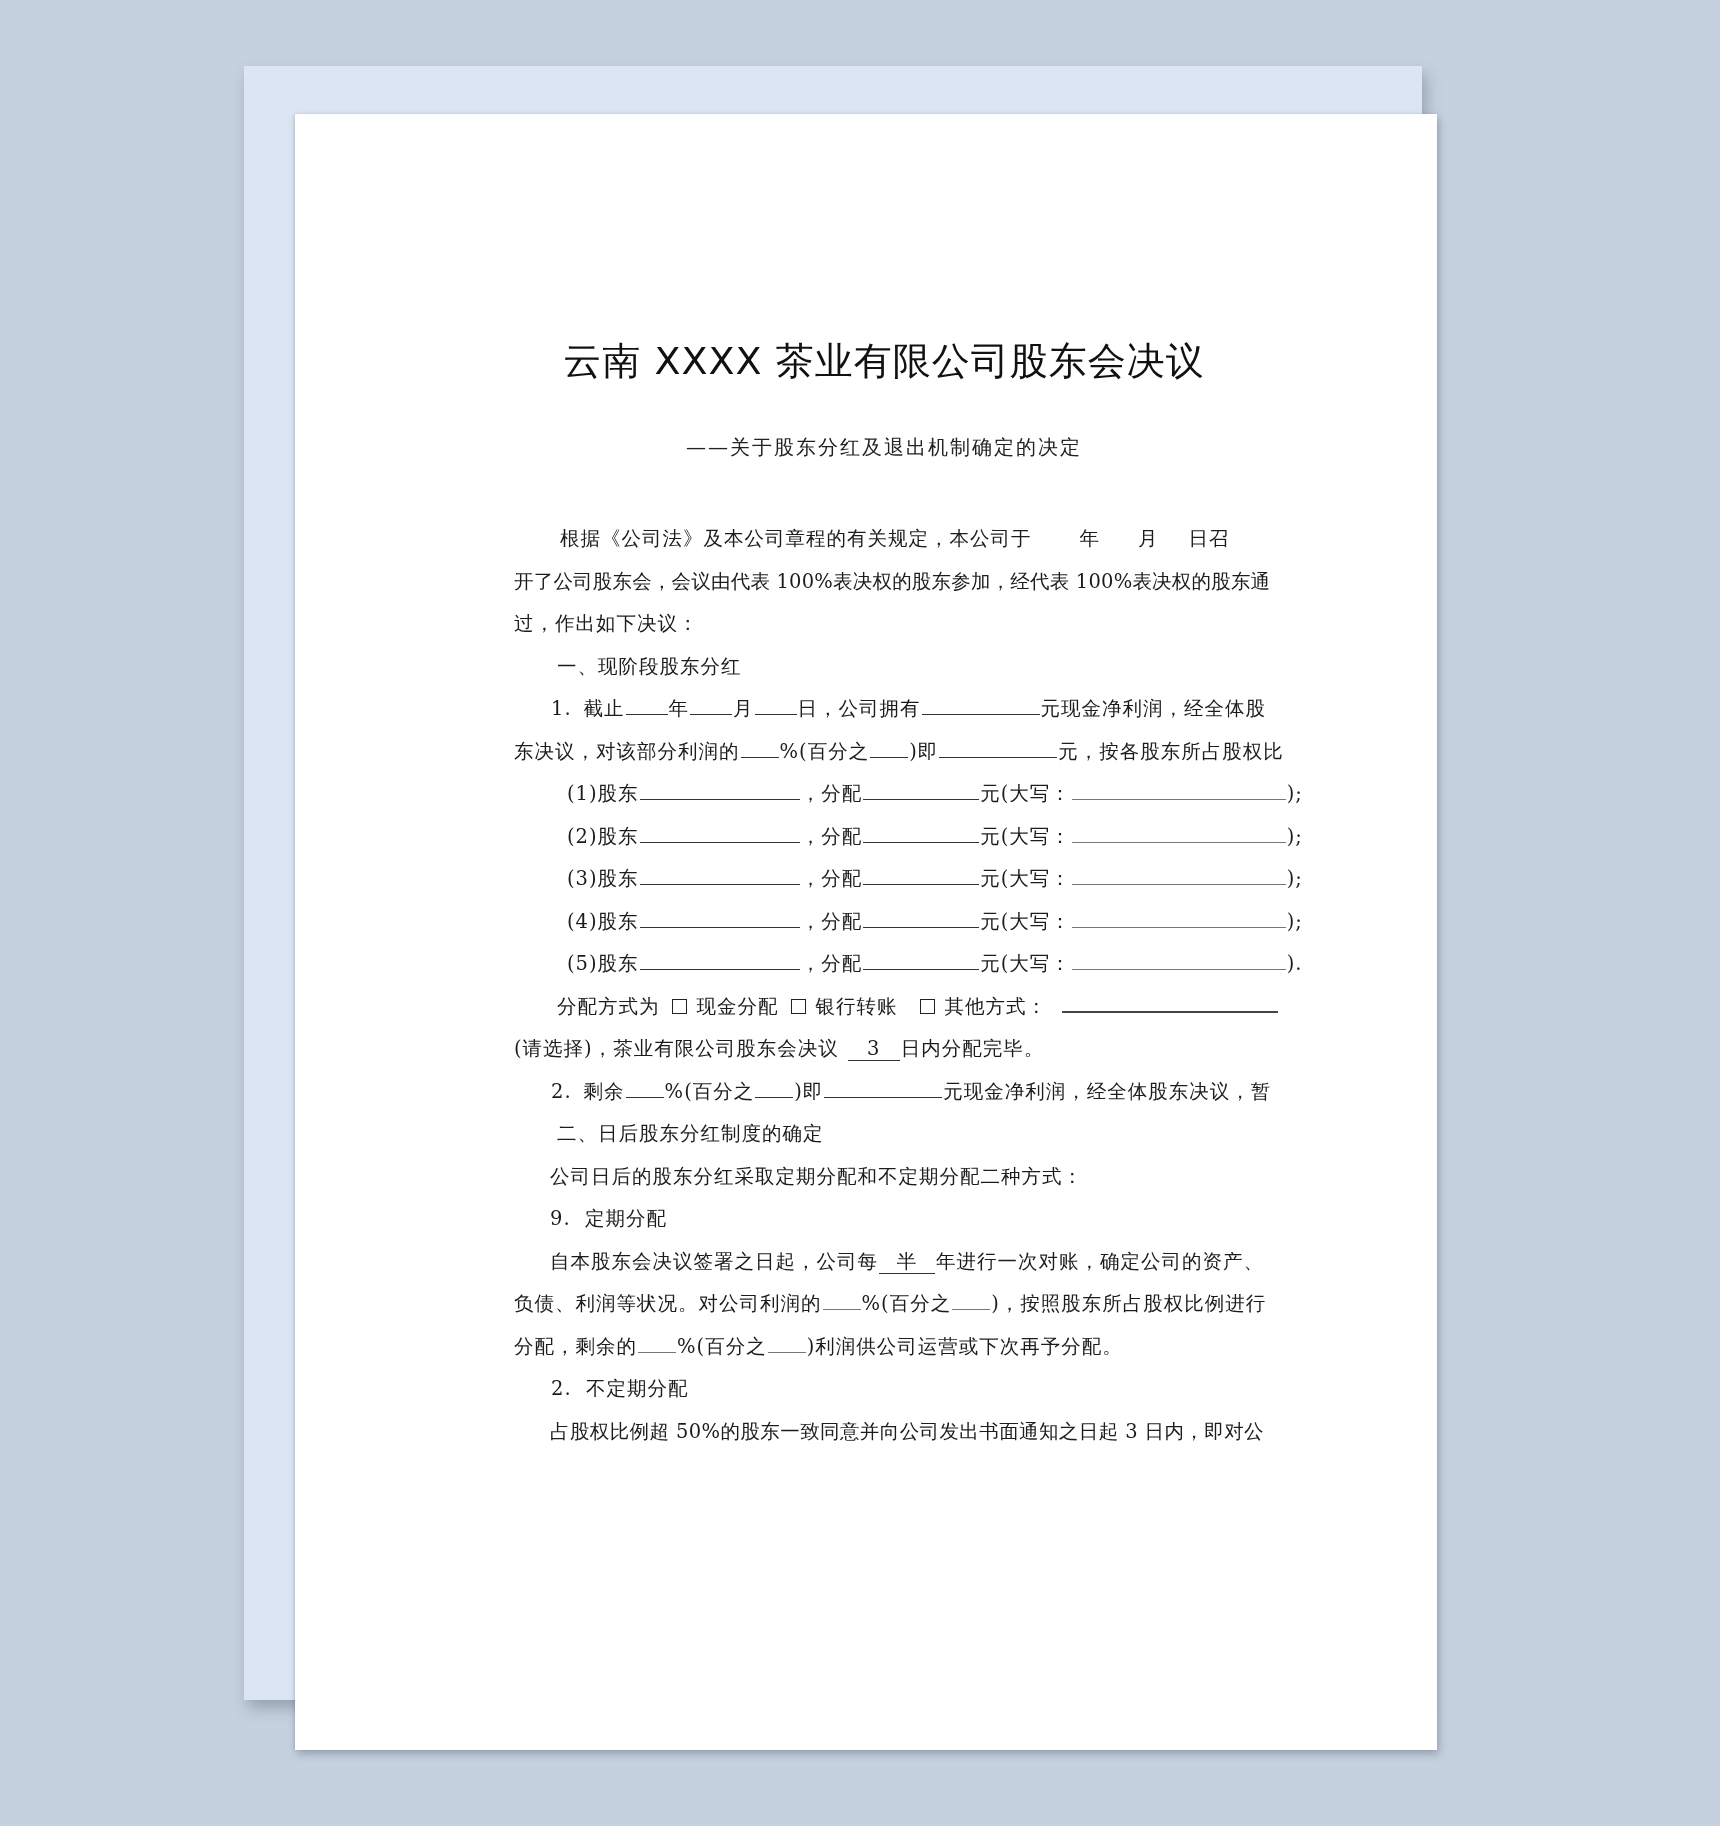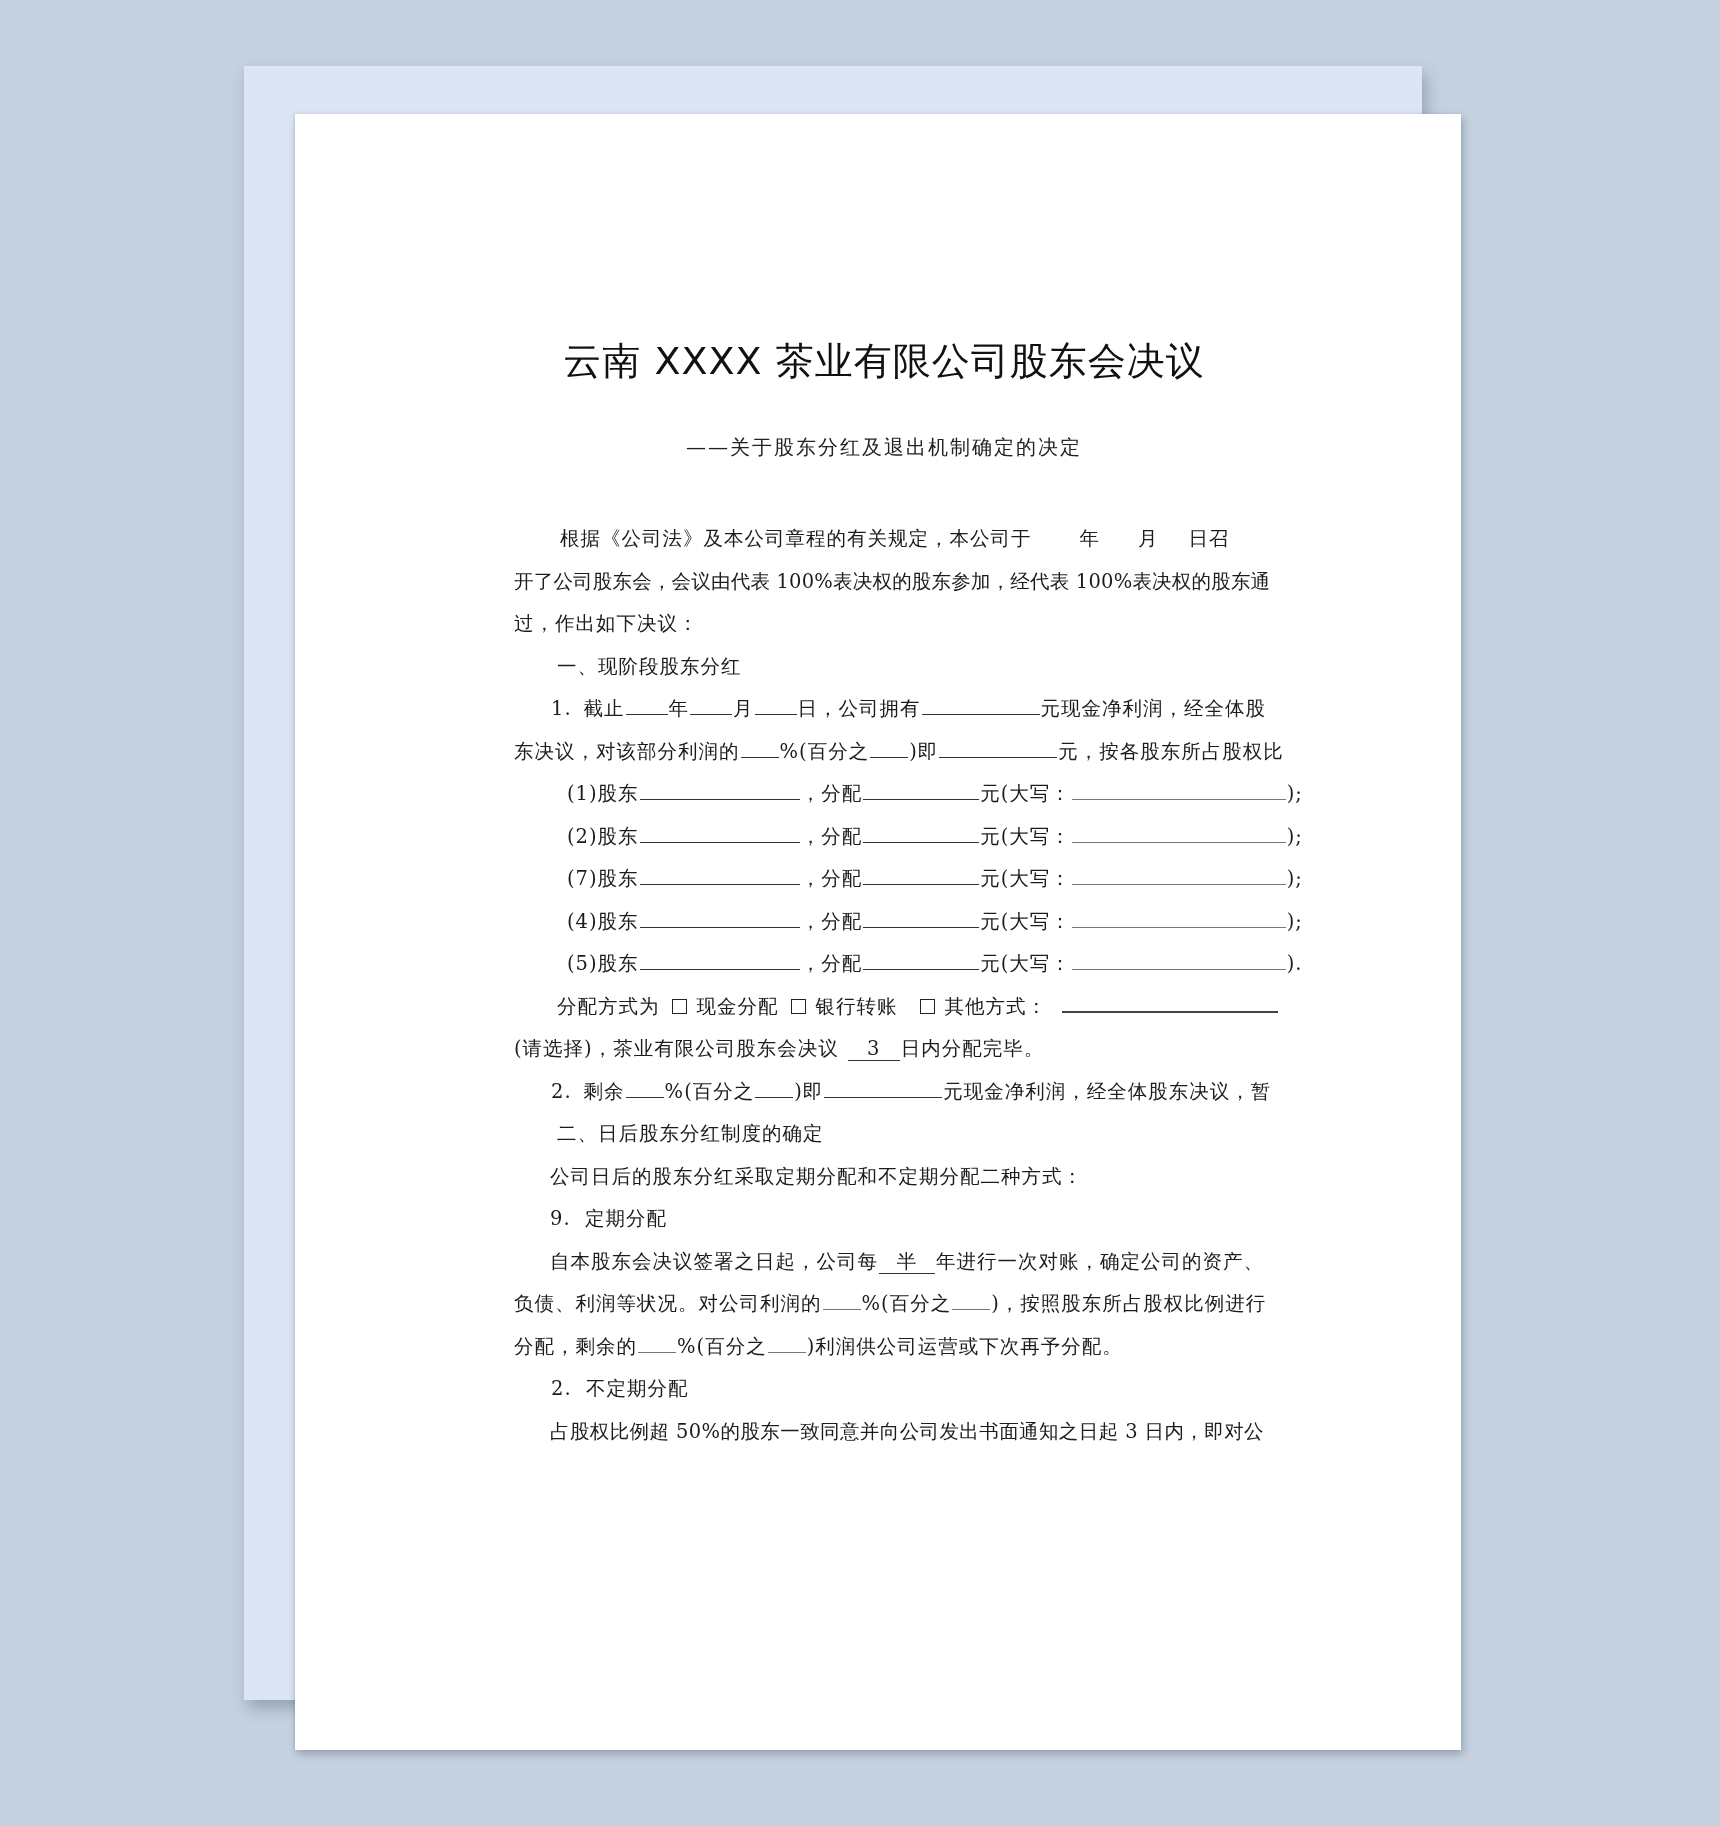--- a/index.html
+++ b/index.html
@@ -17,21 +17,20 @@
       width: 1178px; height: 1634px;
       background: #dbe5f3;
       box-shadow: 4px 8px 14px rgba(60, 75, 95, 0.35);
     }
     .front-page {
       position: absolute;
       left: 295px; top: 114px;
       width: 1142px; height: 1636px;
       background: #ffffff;
       box-shadow: 2px 4px 8px rgba(60, 75, 95, 0.35), -1px 0 2px rgba(60,75,95,0.12);
-      padding-left: 24px;
     }
     .doc-title {
       position: absolute;
       left: 0; top: 222px;
       width: 1178px;
       text-align: center;
       font-family: "DejaVu Sans", "Liberation Sans", sans-serif;
       font-size: 38px;
       letter-spacing: 1px;
       color: #111;
@@ -155,21 +154,21 @@
     <div class="line indent-s">
       <span>(2)股东</span>
       <span class="blank" style="width:160px"></span>
       <span>，分配</span>
       <span class="blank" style="width:116px"></span>
       <span>元(大写：</span>
       <span class="blank thin" style="width:214px"></span>
       <span>);</span>
     </div>
     <div class="line indent-s">
-      <span>(7)股东</span>
+      <span>(3)股东</span>
       <span class="blank" style="width:160px"></span>
       <span>，分配</span>
       <span class="blank" style="width:116px"></span>
       <span>元(大写：</span>
       <span class="blank thin" style="width:214px"></span>
       <span>);</span>
     </div>
     <div class="line indent-s">
       <span>(4)股东</span>
       <span class="blank" style="width:160px"></span>

